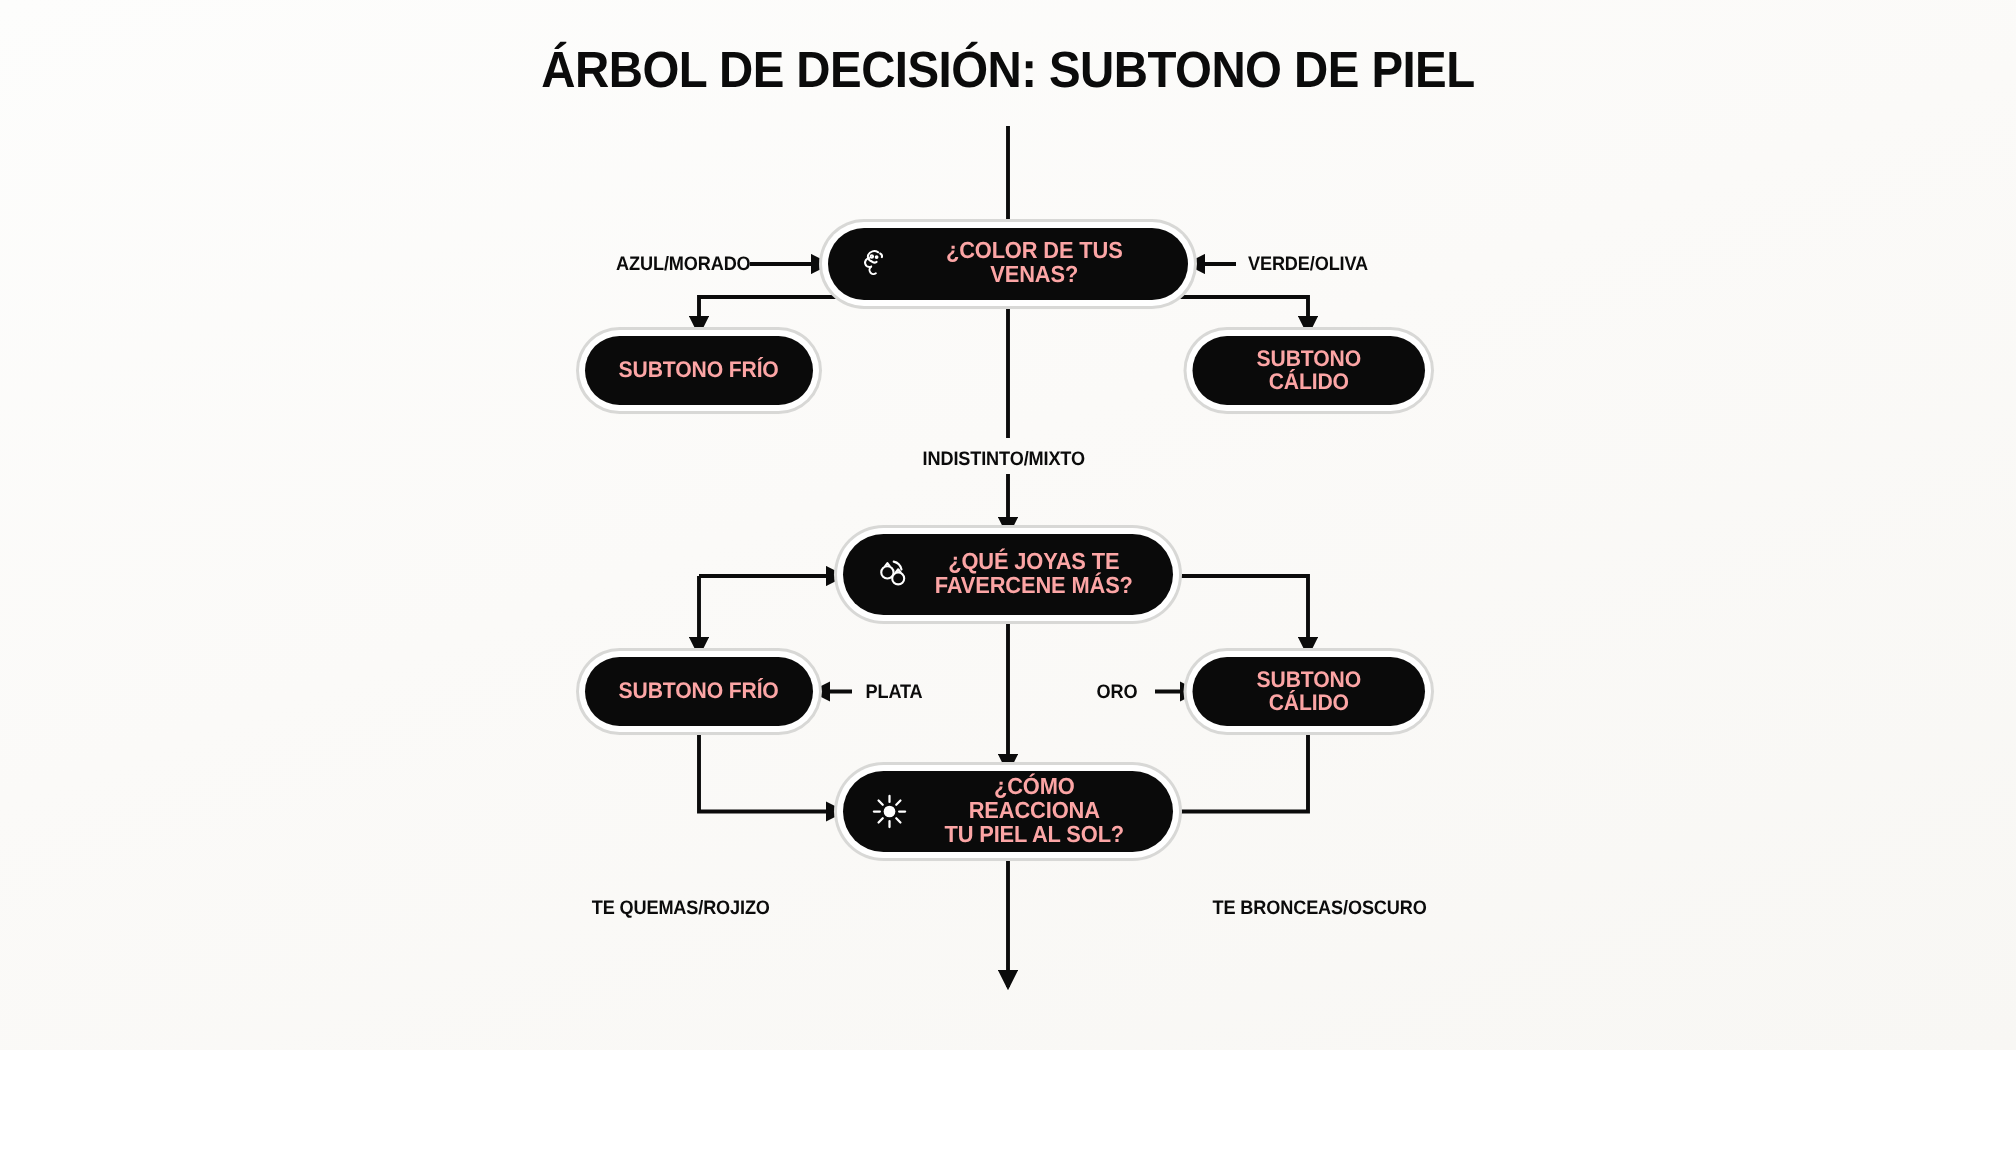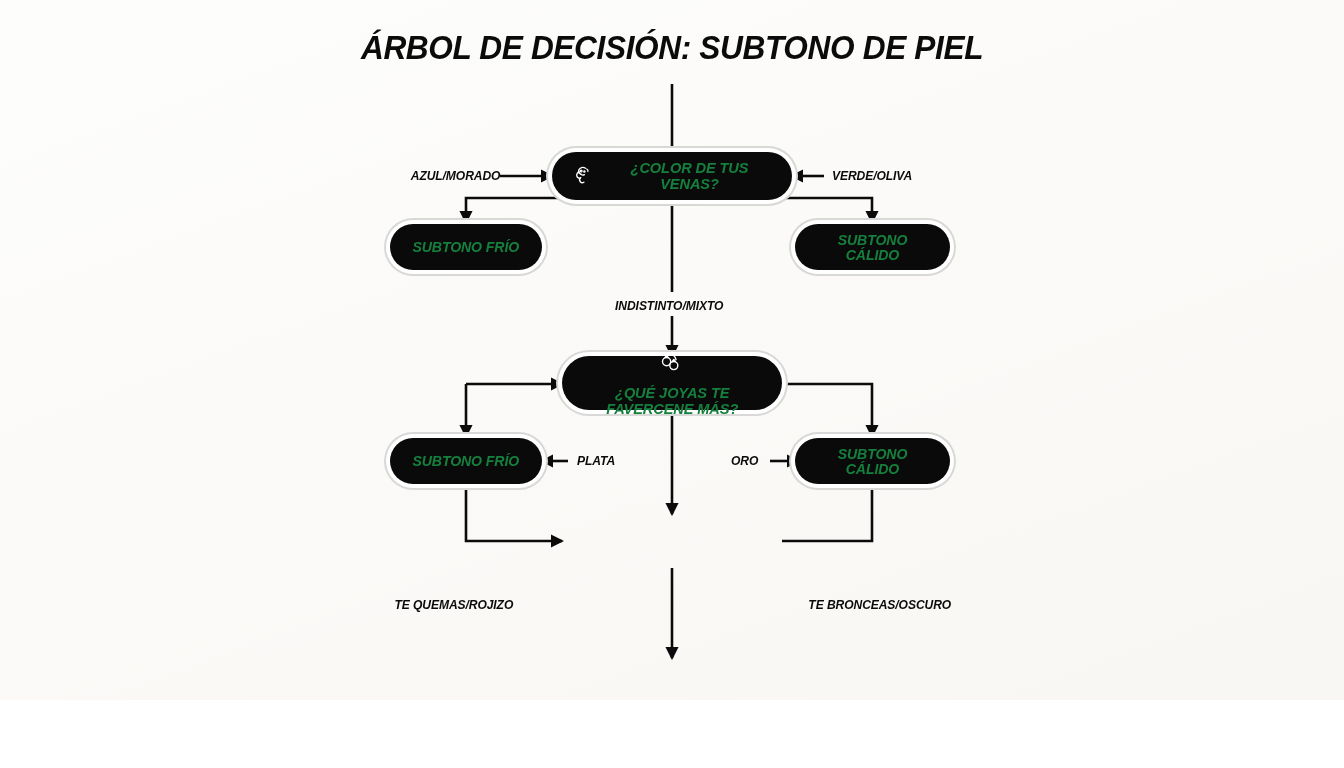--- a/index.html
+++ b/index.html
@@ -7,21 +7,20 @@
     padding: 0;
     background: #ffffff;
   }
   #canvas {
     position: relative;
     width: 1344px;
     height: 700px;
     background: linear-gradient(160deg, #fdfdfc 0%, #fbfaf8 45%, #f8f7f4 100%);
     overflow: hidden;
     font-family: "Liberation Sans", sans-serif;
-    font-style: italic;
     -webkit-font-smoothing: antialiased;
   }
 
   
   #title {
     position: absolute;
     left: 0;
     right: 0;
     top: 28px;
     text-align: center;
@@ -40,21 +39,21 @@
     top: 0;
     width: 1344px;
     height: 768px;
   }
 
   
   .node {
     position: absolute;
     box-sizing: border-box;
     background: #0a0a0a;
-    color: #15803d;
+    color: #fca5a5;
     border-radius: 999px;
     display: flex;
     align-items: center;
     justify-content: center;
     gap: 9px;
     padding: 0 18px;
     box-shadow: 0 0 0 4px #ffffff, 0 0 0 6px #d8d8d6, 0 2px 5px rgba(0,0,0,0.16);
     z-index: 3;
   }
   .node .label {
@@ -153,21 +152,21 @@
   </div>
 
   <div class="node result" style="left:390px; top:224px; width:152px; height:46px;">
     <div class="label">SUBTONO FRÍO</div>
   </div>
 
   <div class="node result" style="left:795px; top:224px; width:155px; height:46px;">
     <div class="label">SUBTONO CÁLIDO</div>
   </div>
 
-  <div class="node decision" style="left:562px; top:356px; width:220px; height:54px;flex-direction:column;">
+  <div class="node decision" style="left:562px; top:356px; width:220px; height:54px;">
     <svg class="nicon" viewBox="0 0 26 26">
       <g fill="none" stroke="#ffffff" stroke-width="1.4" stroke-linecap="round" stroke-linejoin="round">
         <circle cx="7.6" cy="11.6" r="4.1"></circle>
         <path d="M6.1 7.4l1.5-2.0 1.5 2.0"></path>
         <circle cx="14.8" cy="15.6" r="4.0"></circle>
         <path d="M13.3 11.5l1.5-2.0 1.5 2.0"></path>
         <path d="M11.8 4.4c2.8 0.6 4.6 2.6 5.2 5.2"></path>
       </g>
     </svg>
     <div class="label">¿QUÉ JOYAS TE
@@ -175,20 +174,37 @@
   </div>
 
   <div class="node result" style="left:390px; top:438px; width:152px; height:46px;">
     <div class="label">SUBTONO FRÍO</div>
   </div>
 
   <div class="node result" style="left:795px; top:438px; width:155px; height:46px;">
     <div class="label">SUBTONO CÁLIDO</div>
   </div>
 
+  <div class="node decision" style="left:562px; top:514px; width:220px; height:54px;">
+    <svg class="nicon" viewBox="0 0 26 26">
+      <g stroke="#ffffff" stroke-width="1.5" stroke-linecap="round">
+        <circle cx="13" cy="13" r="3.9" fill="#ffffff" stroke="none"></circle>
+        <path d="M13 2.6v4.0"></path>
+        <path d="M13 19.4v4.0"></path>
+        <path d="M2.6 13h4.0"></path>
+        <path d="M19.4 13h4.0"></path>
+        <path d="M5.7 5.7l2.8 2.8"></path>
+        <path d="M17.5 17.5l2.8 2.8"></path>
+        <path d="M5.7 20.3l2.8-2.8"></path>
+        <path d="M17.5 8.5l2.8-2.8"></path>
+      </g>
+    </svg>
+    <div class="label">¿CÓMO REACCIONA
+TU PIEL AL SOL?</div>
+  </div>
 
 
   <div class="edge-label right-anchor" style="left:404px; top:168px;">AZUL/MORADO</div>
 
   <div class="edge-label left-anchor" style="left:832px; top:168px;">VERDE/OLIVA</div>
 
   <div class="edge-label mid-anchor" style="left:611px; top:298px;">INDISTINTO/MIXTO</div>
 
   <div class="edge-label left-anchor" style="left:577px; top:453px;">PLATA</div>
 

